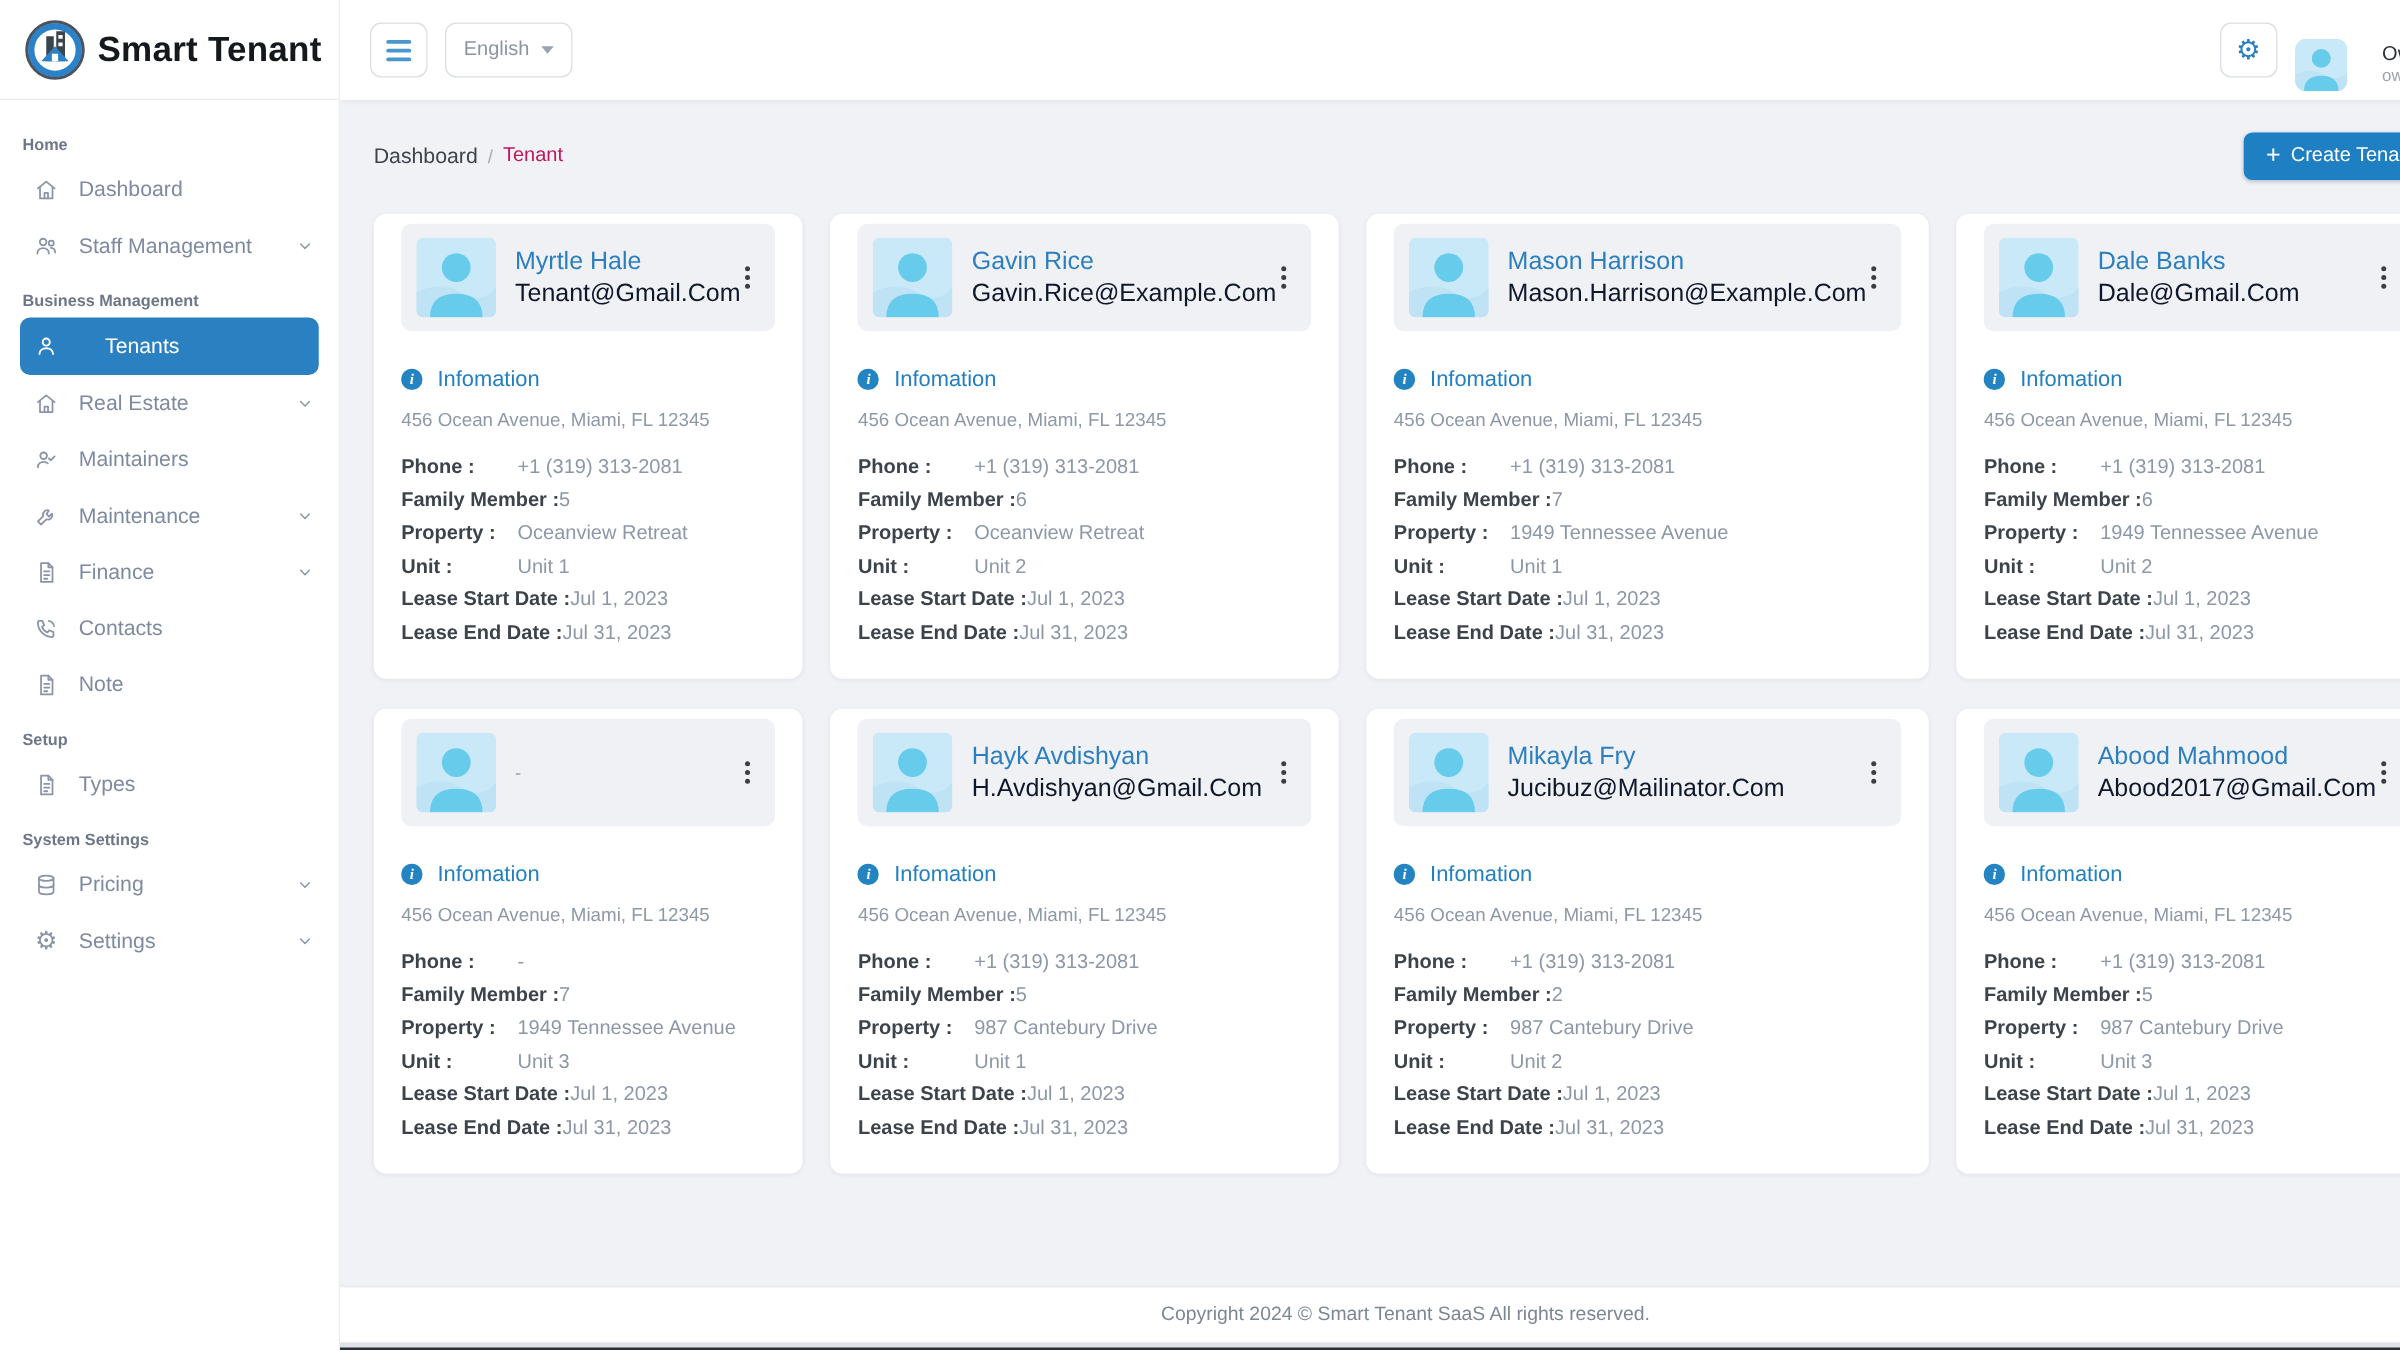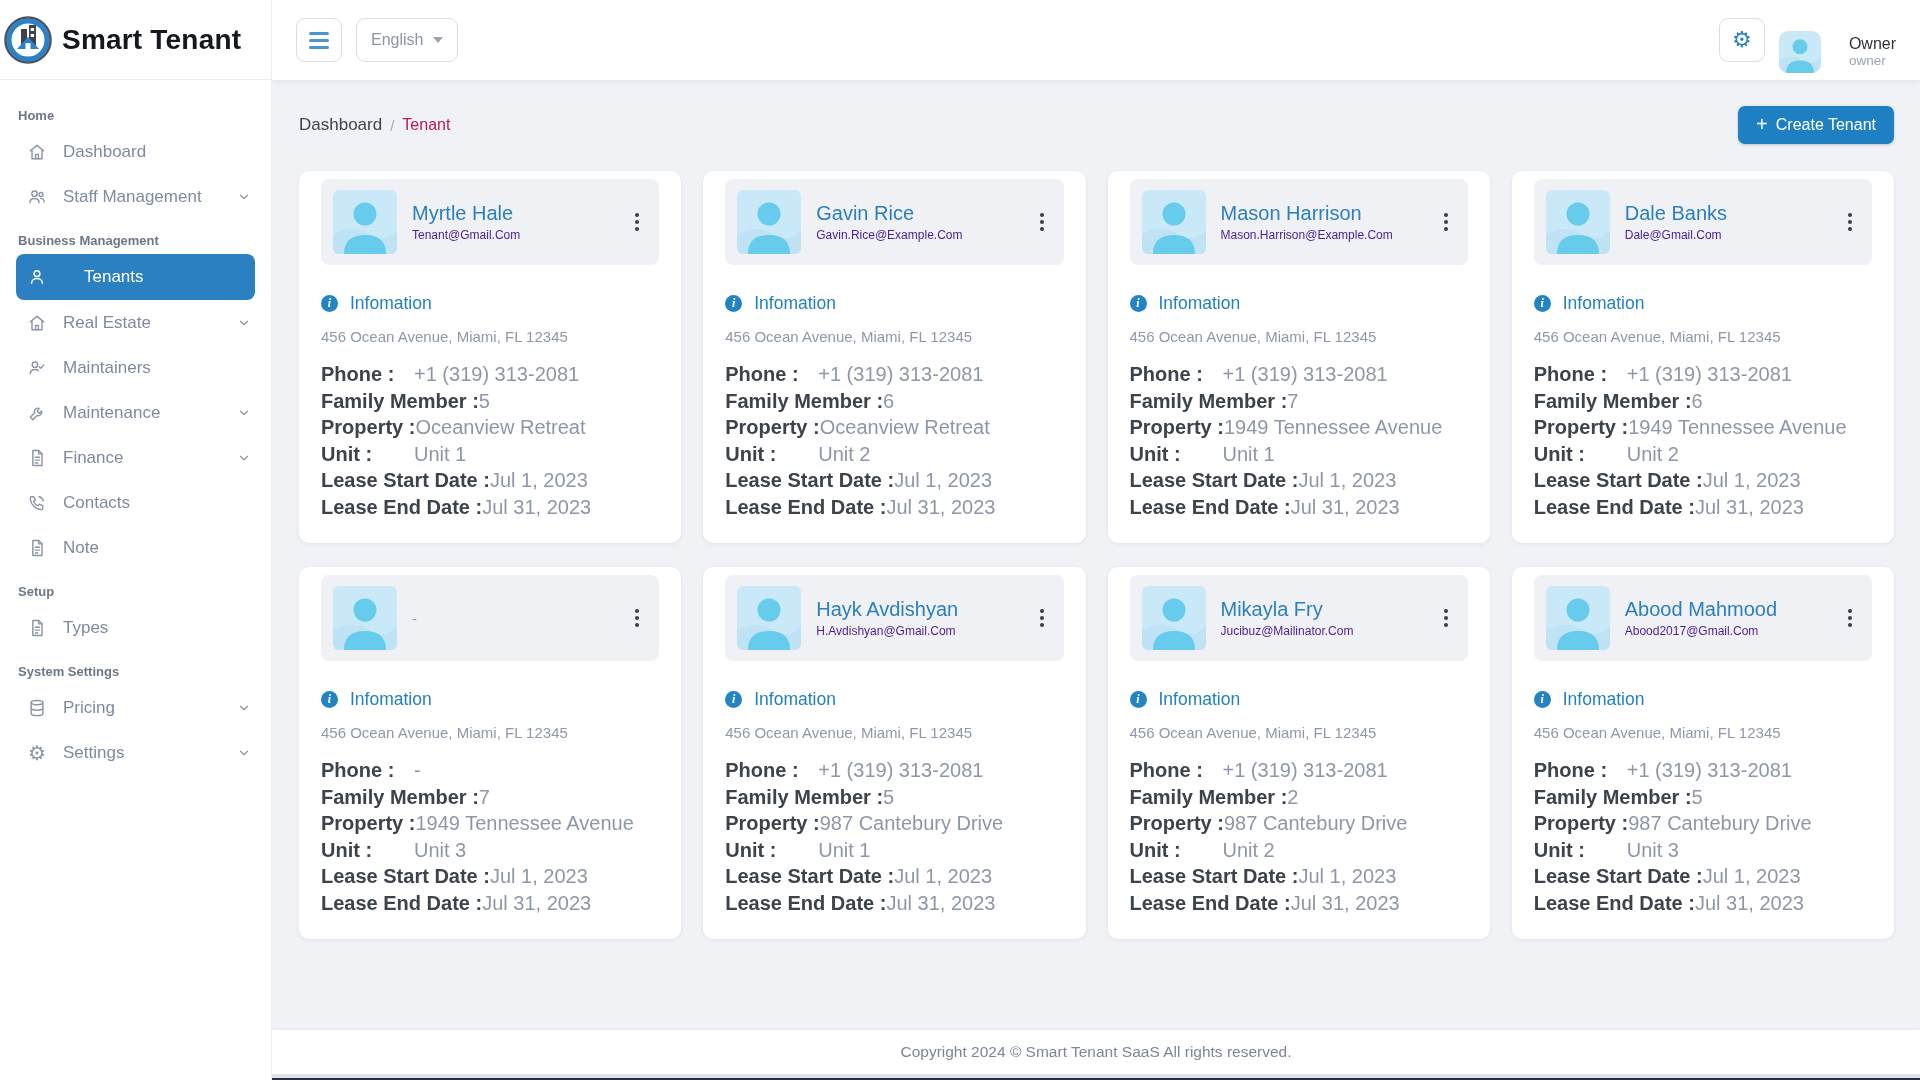--- a/index.html
+++ b/index.html
@@ -3,21 +3,21 @@
 <meta charset="utf-8">
 <style>
   * { margin:0; padding:0; box-sizing:border-box; }
   html,body { width:1920px; height:1080px; overflow:hidden; }
   body { font-family:"Liberation Sans", sans-serif; background:#eef0f4; color:#3c434b; }
 
   .app { display:flex; width:1920px; height:1080px; }
 
   
   .sidebar { width:272px; min-width:272px; background:#ffffff; height:1080px; border-right:1px solid #ededf3; z-index:5; }
-  .logo-row { height:80px; display:flex; align-items:center; gap:10px; padding-left:4px; border-bottom:1px solid #ebebf1; }
+  .logo-row { height:80px; display:flex; align-items:center; gap:10px; padding-left:20px; border-bottom:1px solid #ebebf1; }
   .logo-mark { width:48px; height:48px; }
   .brand-name { font-size:28px; font-weight:bold; letter-spacing:.2px; color:#15191e; }
 
   .nav { padding:14px 0 0 0; }
   .nav-section-title { font-size:13px; font-weight:bold; color:#6d7787; padding:14px 4px 6px 18px; }
   .nav-item { display:flex; align-items:center; gap:15px; height:45px; padding:0 20px 0 26px; color:#7e8aa0; font-size:17px; cursor:pointer; }
   .nav-item .nav-icon { width:22px; height:22px; display:flex; align-items:center; justify-content:center; color:#8a94a8; flex:0 0 22px; }
   .nav-item .chev { margin-left:auto; color:#8a94a8; }
   .nav-item.active { background:#2a80c1; color:#ffffff; border-radius:8px; margin:0 16px 0 16px; padding-left:10px; height:46px;gap:36px; }
   .nav-item.active .nav-icon { color:#ffffff; }
@@ -50,31 +50,31 @@
   .btn-primary { margin-left:auto; background:#1e80c3; color:#fff; border:none; border-radius:7px; height:38px; padding:0 18px; font-size:16px; display:flex; align-items:center; gap:8px; cursor:pointer; box-shadow:0 1px 3px rgba(20,60,100,.25); font-family:"Liberation Sans",sans-serif; }
   .btn-primary .plus { font-size:20px; font-weight:300; line-height:1; margin-top:-2px; }
 
   .tenant-grid { margin-top:27px; display:grid; grid-template-columns:repeat(4,1fr); gap:24px 22px; }
   .card { background:#ffffff; border-radius:10px; box-shadow:0 1px 4px rgba(25,35,60,.07); padding:8px 22px 22px 22px; min-height:372px; }
   .card-head { background:#f0f1f5; border-radius:8px; height:86px; display:flex; align-items:center; padding:0 16px 0 12px; }
   .avatar-tile { width:64px; height:64px; border-radius:6px; overflow:hidden; flex:0 0 64px; }
   .head-texts { margin-left:15px; display:flex; flex-direction:column; justify-content:center; gap:3px; min-width:0; }
   .tenant-name { font-size:20px; color:#2b7fbe; cursor:pointer; white-space:nowrap; overflow:hidden; text-overflow:ellipsis; }
   .tenant-name.dash { color:#9aa3ad; font-size:15px; cursor:default; }
-  .tenant-email { font-size:12px; color:#4c1d95; white-space:nowrap; overflow:hidden; text-overflow:ellipsis; }
+  .tenant-email { font-size:20px; color:#0f172a; white-space:nowrap; overflow:hidden; text-overflow:ellipsis; }
   .kebab { margin-left:auto; display:flex; flex-direction:column; gap:3px; padding:6px 4px; cursor:pointer; background:none; border:none; }
   .kebab i { width:4px; height:4px; border-radius:50%; background:#3a3f45; display:block; }
 
   .info-row { margin-top:28px; display:flex; align-items:center; gap:12px; }
   .info-icon { width:17px; height:17px; border-radius:50%; background:#2484c2; color:#fff; font-size:12px; font-weight:bold; font-family:"Liberation Serif",serif; display:flex; align-items:center; justify-content:center; font-style:italic; }
   .info-label { color:#2380c0; font-size:17.5px; }
   .card-address { margin-top:14px; font-size:15px; color:#8e98a8; }
 
   .detail-rows { margin-top:16px; }
-  .detail-row { display:flex; font-size:20px; line-height:26.5px; }
+  .detail-row { display:flex; font-size:16px; line-height:26.5px; }
   .d-label { color:#3c434b; font-weight:bold; min-width:93px; white-space:nowrap; }
   .d-value { color:#8d97a7; white-space:nowrap; }
 
   
   .footer { background:#ffffff; height:44px; display:flex; align-items:center; justify-content:center; box-shadow:0 -1px 3px rgba(20,30,50,.05); }
   .footer-text { color:#7d8694; font-size:15.5px; }
   .bottom-strip { height:6px; background:#e1e2e8; border-bottom:2px solid #262f3d; }
 
   svg { display:block; }
 </style>

